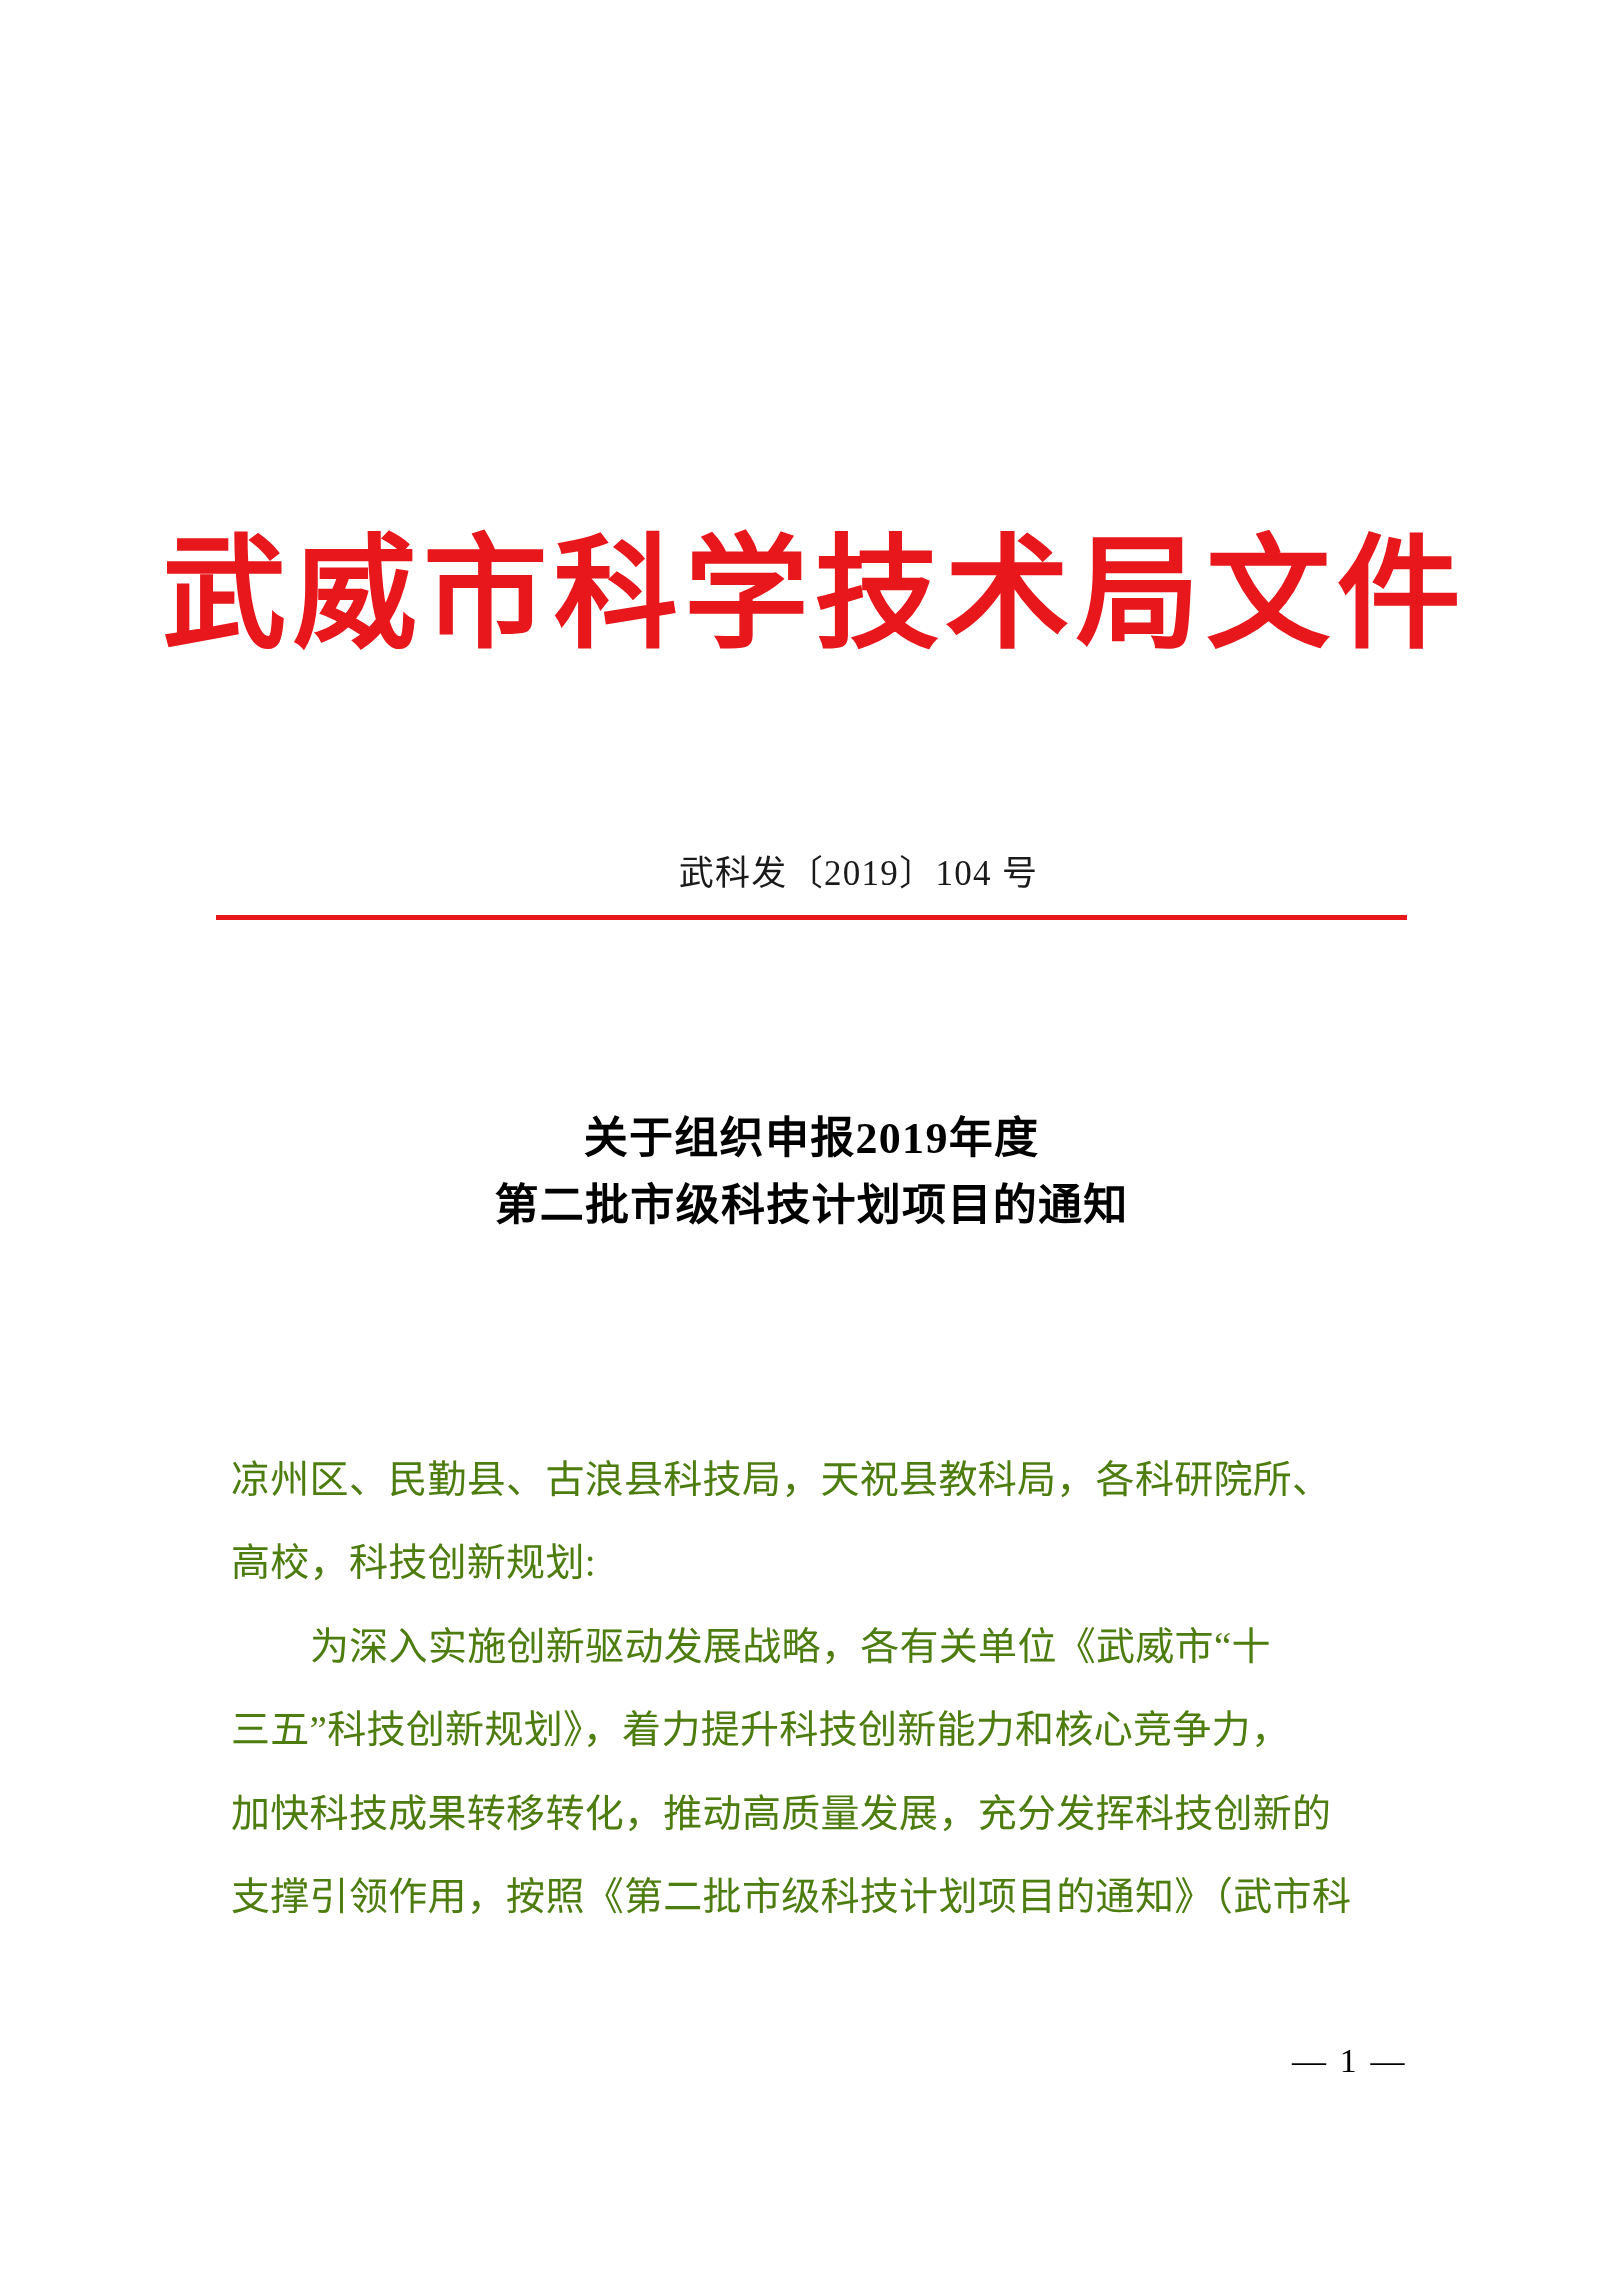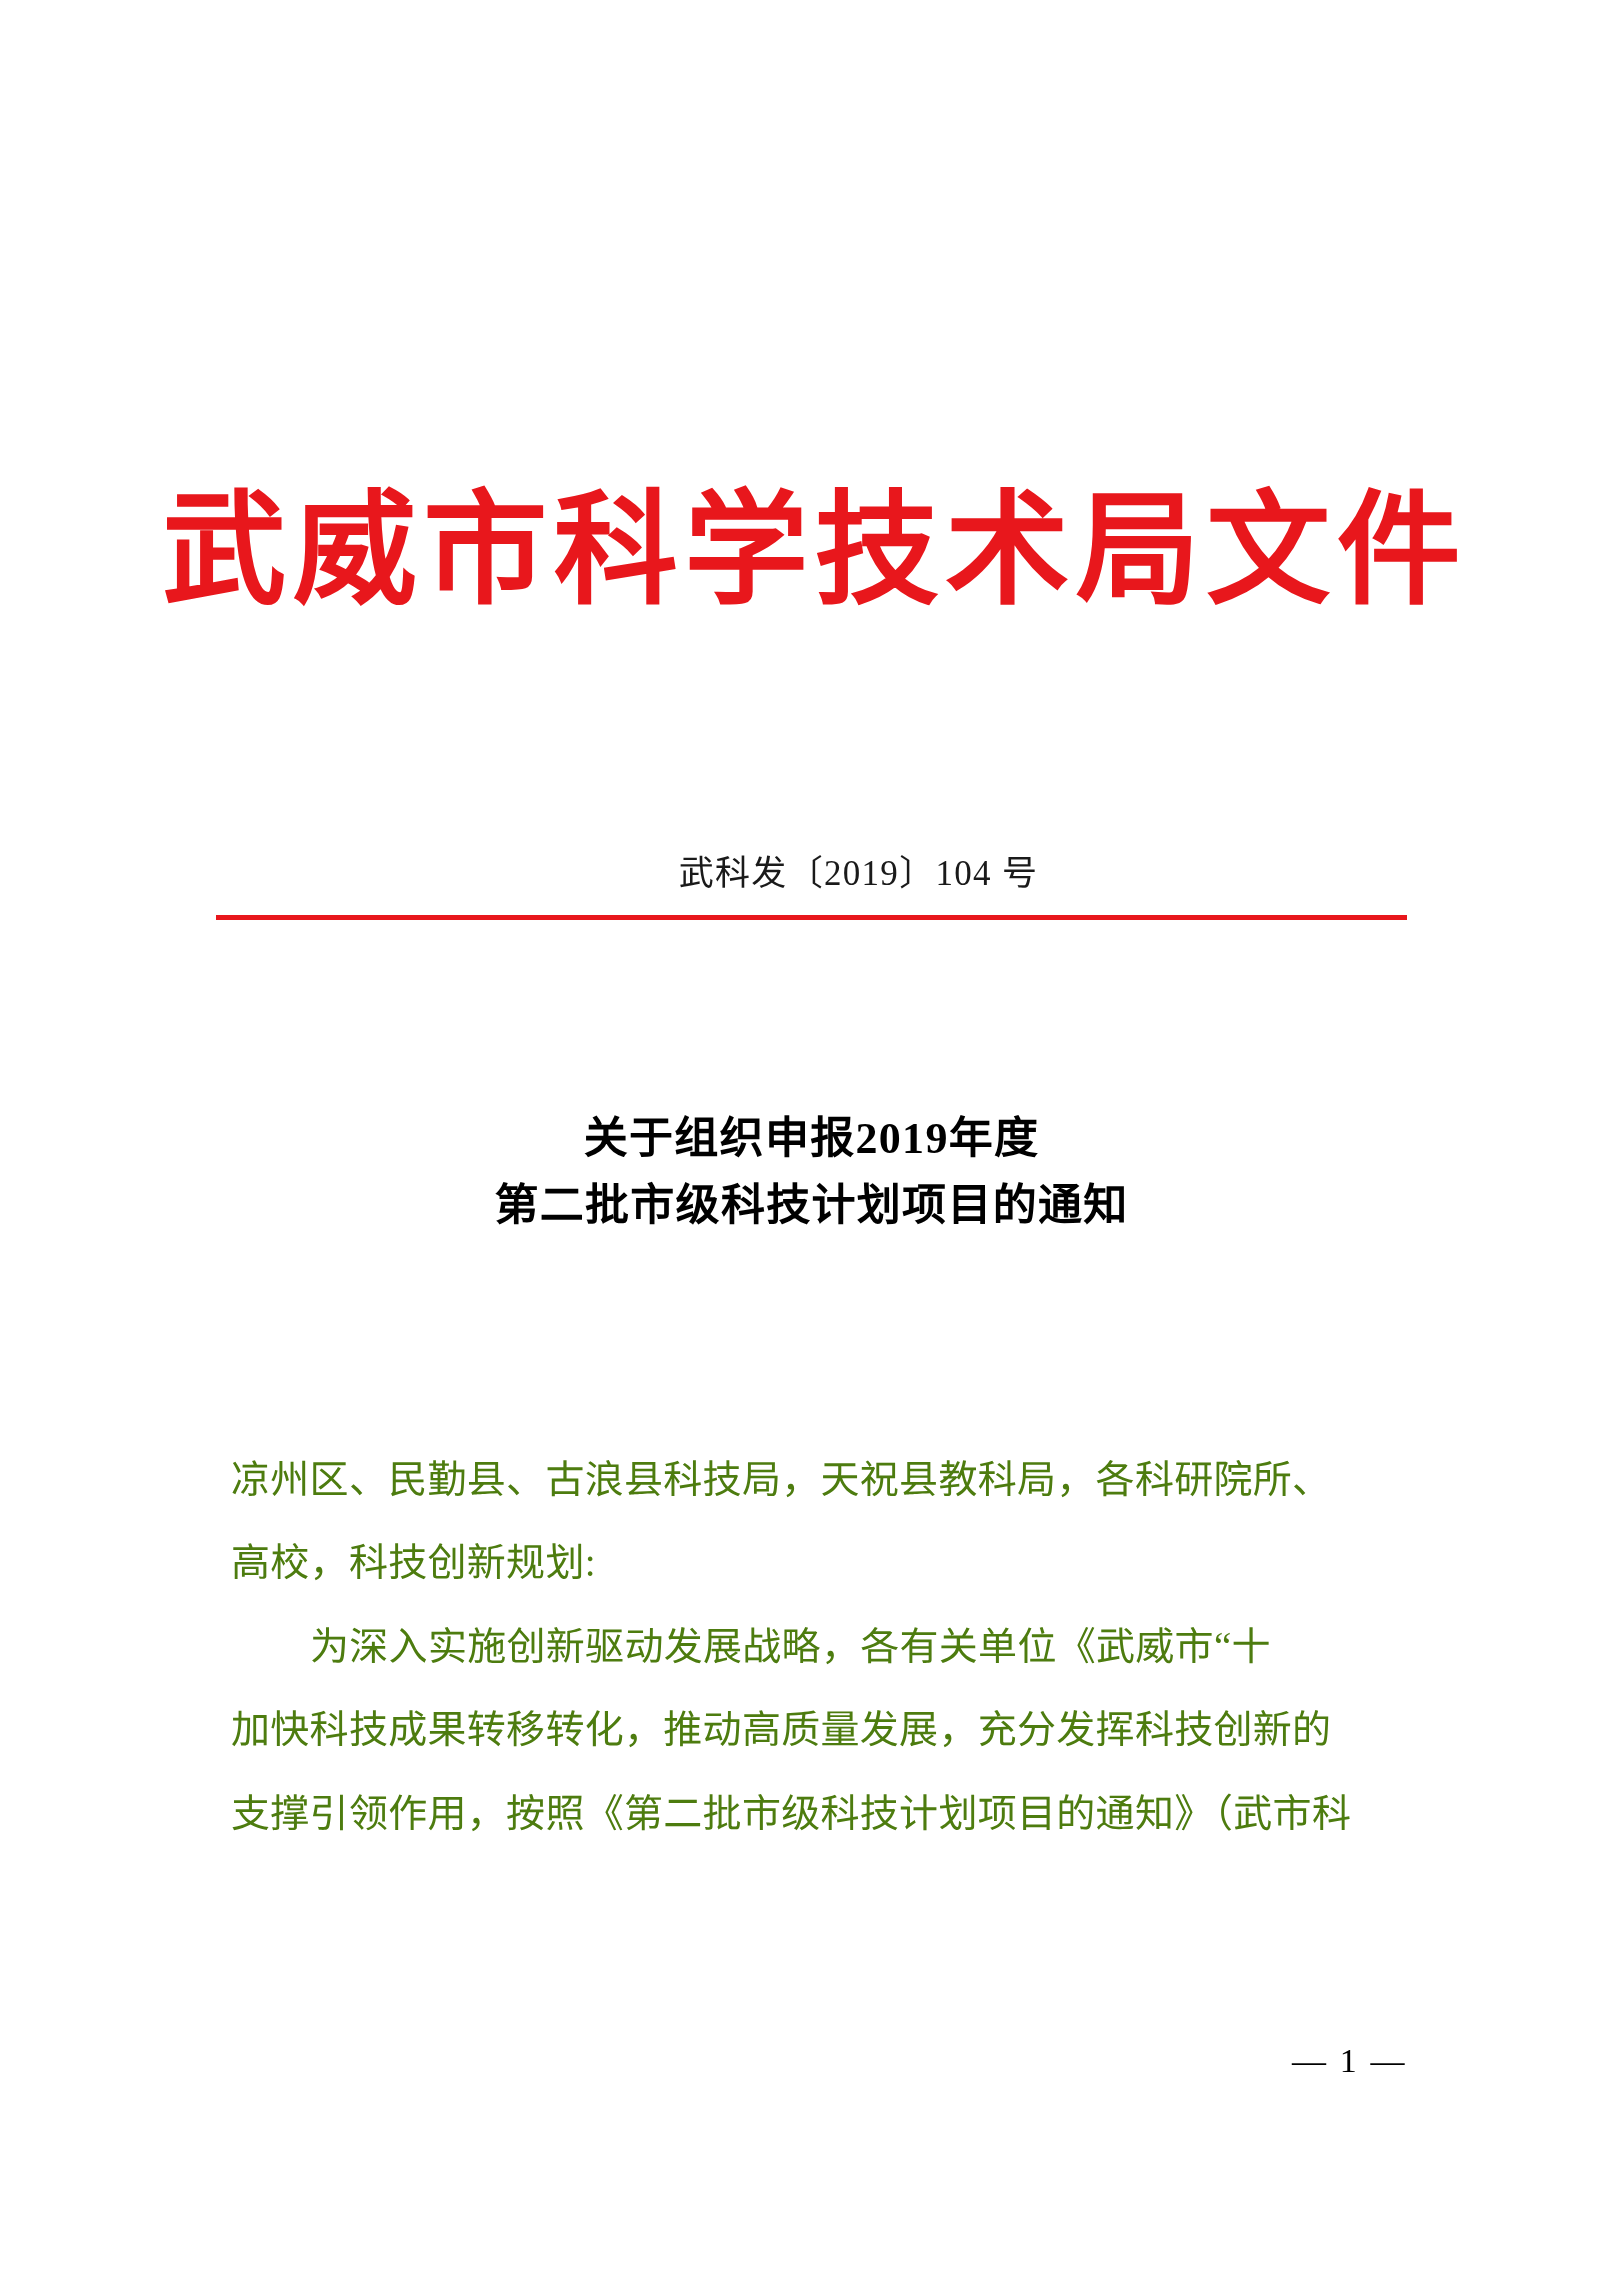--- a/index.html
+++ b/index.html
@@ -36,20 +36,21 @@
   }
   .masthead-title {
     font-family: "Liberation Serif", "DejaVu Serif", serif;
     font-weight: bold;
     font-size: 124px;
     line-height: 1.1;
     letter-spacing: 6.5px;
     color: #e8171c;
     white-space: nowrap;
     text-indent: 6.5px;
+    margin-top: 44px;
   }
 
   
   .docnum {
     position: absolute;
     left: 0;
     top: 844px;
     width: 1623px;
     text-align: center;
     font-size: 35px;
@@ -132,20 +133,21 @@
 
   <div class="doc-title">
     <div class="line">关于组织申报2019年度</div>
     <div class="line">第二批市级科技计划项目的通知</div>
   </div>
 
   <div class="body-text">
     <p>凉州区、民勤县、古浪县科技局，天祝县教科局，各科研院所、</p>
     <p>高校，科技创新规划:</p>
     <p class="indent">为深入实施创新驱动发展战略，各有关单位《武威市“十</p>
+    <p>三五”科技创新规划》，着力提升科技创新能力和核心竞争力，</p>
     <p>加快科技成果转移转化，推动高质量发展，充分发挥科技创新的</p>
     <p>支撑引领作用，按照《第二批市级科技计划项目的通知》（武市科</p>
   </div>
 
   <div class="page-number">— 1 —</div>
 
 </div>
 
 
 </body></html>

